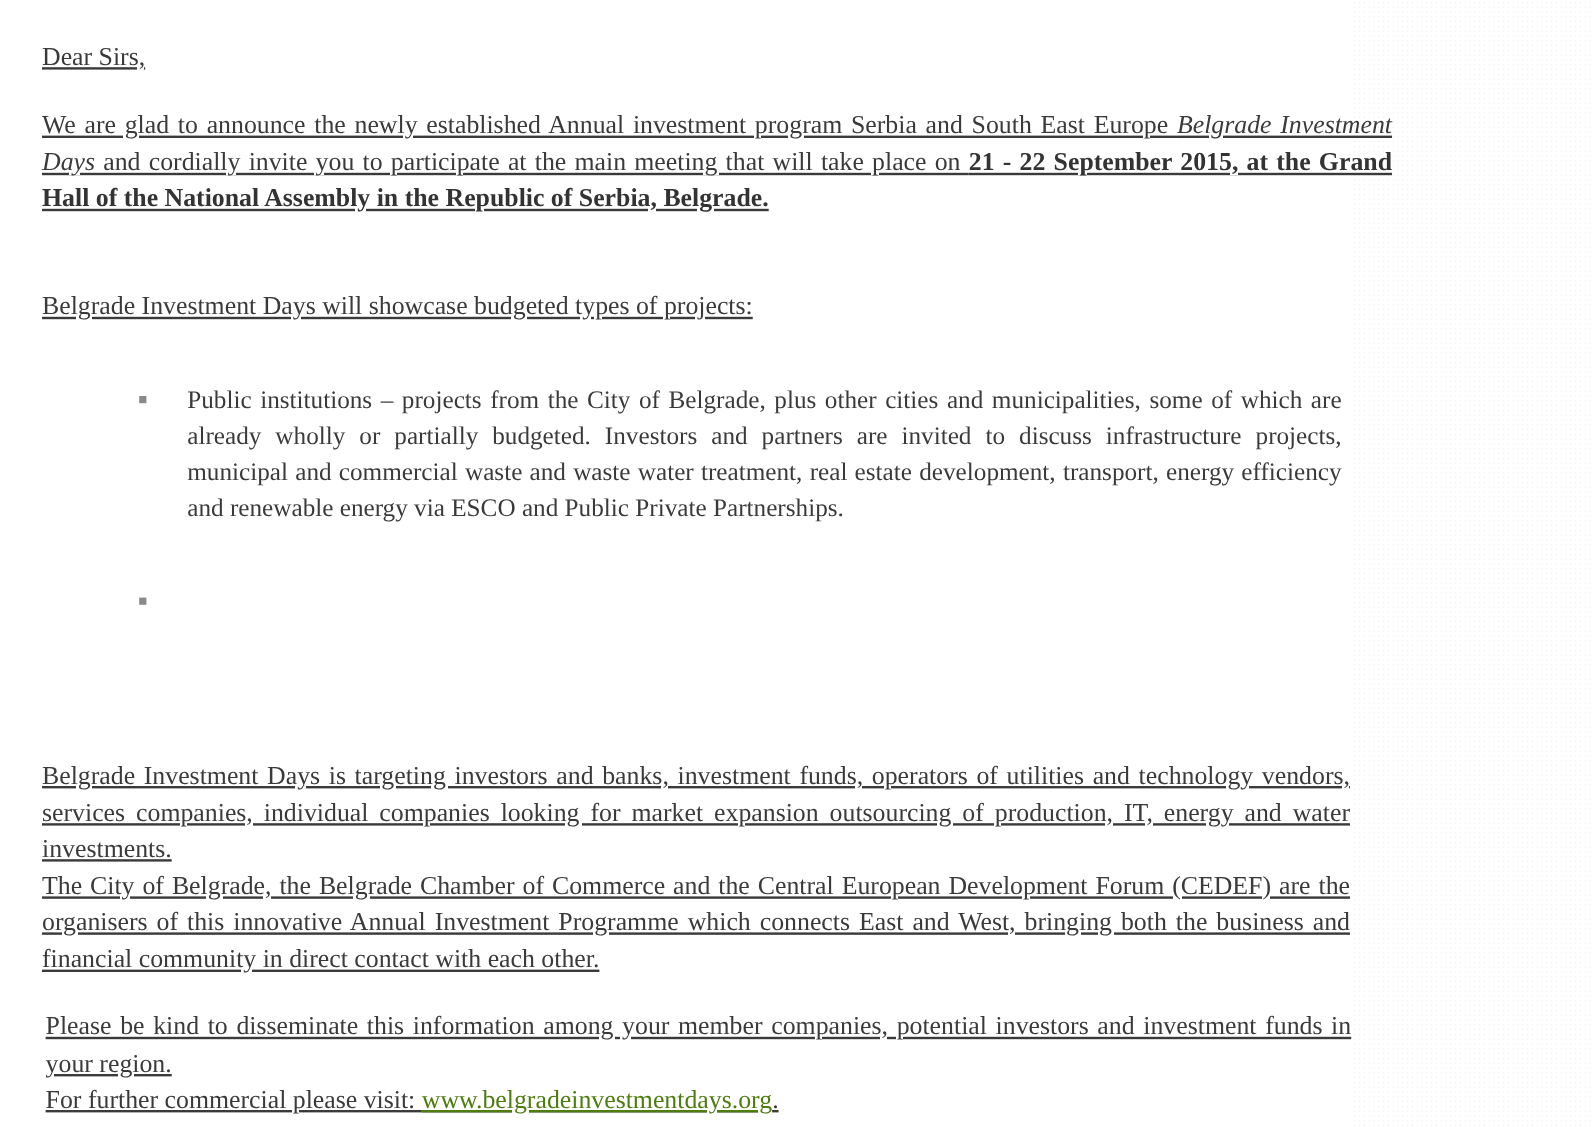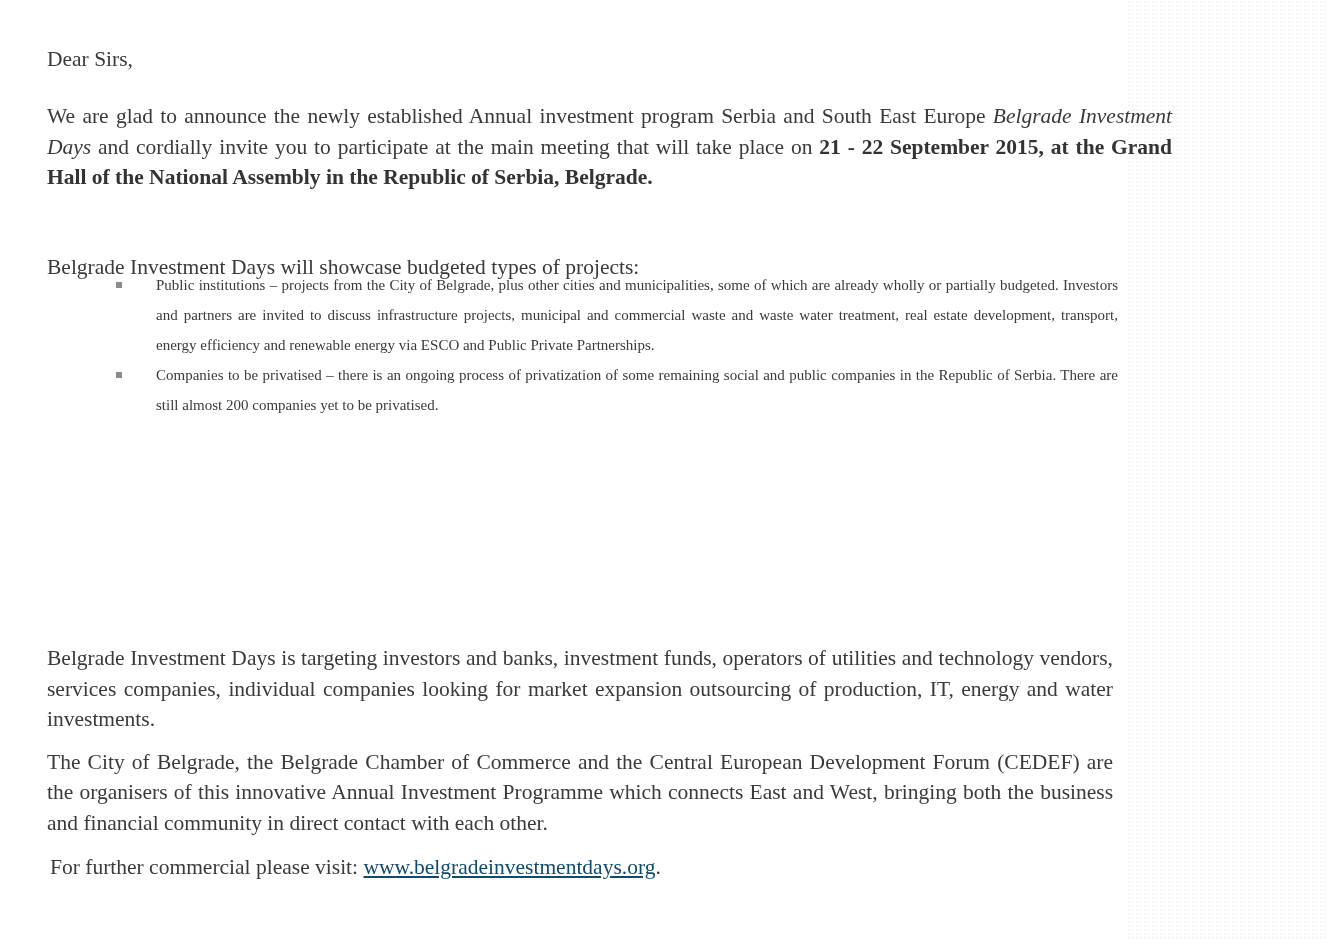--- a/index.html
+++ b/index.html
@@ -8,32 +8,32 @@
     background:#ffffff;
     font-family:"Liberation Serif", "DejaVu Serif", serif;
     color:#3a3a3a;
   }
   .noise {
     position:absolute; right:0; top:0; width:200px; height:939px;
     background-image: radial-gradient(#d8d8d8 0.6px, transparent 0.8px);
     background-size: 4px 4px;
     opacity:0.55;
   }
-  .p { font-size:21.5px; line-height:30.5px; margin:12px; }
+  .p { font-size:21.5px; line-height:30.5px; margin:0;text-decoration:underline; }
   .just { text-align:justify; text-align-last:left; }
   .greeting { position:absolute; left:35px; top:32px; font-size:21.5px; line-height:30px; }
   .para1 { position:absolute; left:35px; top:89px; width:1125px; }
   .para2-intro { position:absolute; left:35px; top:240px; width:1125px; }
   ul.projects { position:absolute; left:120px; top:270px; width:998px; margin:0; padding:0; list-style:none; }
-  ul.projects li { position:relative; padding-left:36px; font-size:15px; line-height:30px; text-align:justify; text-align-last:left; }
+  ul.projects li { position:relative; padding-left:36px; font-size:21px; line-height:30px; text-align:justify; text-align-last:left;margin-top:48px; }
   .bullet { position:absolute; left:-4px; top:12px; width:6px; height:6px; background:#8a8a8a; }
   .para3 { position:absolute; left:35px; top:631px; width:1090px; }
   .para4 { position:absolute; left:38px; top:840px; width:1088px; }
   b { color:#333; }
-  a.link { color:#0c4a6e; text-decoration:underline; }
+  a.link { color:#4d7c0f; text-decoration:underline; }
 </style>
 </head>
 <body>
 
 <div class="noise"></div>
 
 <div class="greeting p">Dear Sirs,</div>
 
 <p class="para1 p just">
   <span>We are glad to announce the newly established Annual investment program Serbia and South East Europe </span><i>Belgrade Investment Days</i><span> and cordially invite you to participate at the main meeting that will take place on </span><b>21 - 22 September 2015, at the Grand Hall of the National Assembly in the Republic of Serbia, Belgrade.</b>
@@ -41,26 +41,26 @@
 
 <p class="para2-intro p">Belgrade Investment Days will showcase budgeted types of projects:</p>
 
 <ul class="projects">
   <li>
     <span class="bullet"></span>
     <span>Public institutions – projects from the City of Belgrade, plus other cities and municipalities, some of which are already wholly or partially budgeted. Investors and partners are invited to discuss infrastructure projects, municipal and commercial waste and waste water treatment, real estate development, transport, energy efficiency and renewable energy via ESCO and Public Private Partnerships.</span>
   </li>
   <li>
     <span class="bullet"></span>
-    <span>Companies to be privatised – there is an ongoing process of privatization of some remaining social and public companies in the Republic of Serbia. There are still almost 200 companies yet to be privatised.</span>
   </li>
 </ul>
 
 <div class="para3">
   <p class="p just">Belgrade Investment Days is targeting investors and banks, investment funds, operators of utilities and technology vendors, services companies, individual companies looking for market expansion outsourcing of production, IT, energy and water investments.</p>
   <p class="p just">The City of Belgrade, the Belgrade Chamber of Commerce and the Central European Development Forum (CEDEF) are the organisers of this innovative Annual Investment Programme which connects East and West, bringing both the business and financial community in direct contact with each other.</p>
 </div>
 
 <div class="para4">
+  <p class="p just">Please be kind to disseminate this information among your member companies, potential investors and investment funds in your region.</p>
   <p class="p">
     <span>For further commercial please visit: </span><a class="link">www.belgradeinvestmentdays.org</a><span>.</span>
   </p>
 </div>
 
 </body></html>

